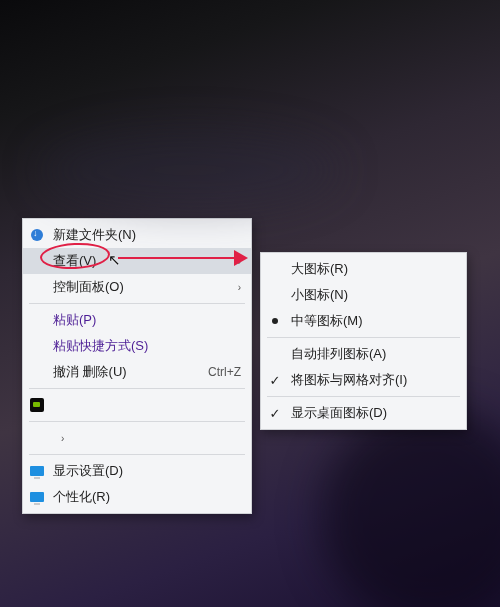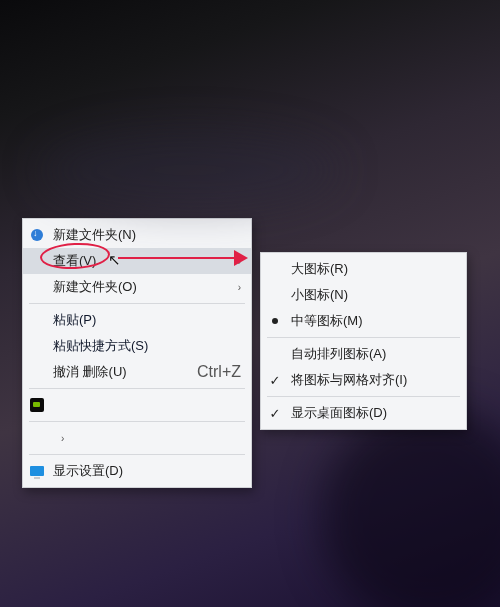--- a/index.html
+++ b/index.html
@@ -29,24 +29,24 @@
   .menu.main { left: 22px; top: 218px; width: 230px; }
   .menu.sub  { left: 260px; top: 252px; width: 207px; }
 
   .item {
     display: flex; align-items: center;
     height: 26px; padding: 0 10px 0 30px;
     position: relative;
     white-space: nowrap;
   }
   .item .label { flex: 1; }
-  .item .accel { color: #555; font-size: 16px; margin-left: 8px; }
+  .item .accel { color: #555; font-size: 12px; margin-left: 8px; }
   .item .arrow { color: #555; font-size: 10px; margin-left: 8px; }
   .item.hover { background: #d8dce2; gap: 40px; }
-  .item.disabled .label { color: #0f172a; }
+  .item.disabled .label { color: #4c1d95; }
 
   .sep { height: 1px; background: #d6d8dc; margin: 3px 6px; }
 
   .icon-slot {
     position: absolute; left: 6px; top: 50%; transform: translateY(-50%);
     width: 16px; height: 16px; display: flex; align-items: center; justify-content: center;
   }
   .ico-new { width: 12px; height: 12px; border-radius: 50%; background: #2e7dd7; position: relative; }
   .ico-new::after { content: "↓"; color: #fff; font-size: 9px; position: absolute; left: 2px; top: -1px; }
   .ico-nvidia { width: 14px; height: 14px; background: #0a0a0a; border-radius: 2px; position: relative; }
@@ -87,21 +87,21 @@
     <span class="icon-slot">
         <span class="ico-new"></span>
       </span>
     <span class="label">新建文件夹(N)</span>
   </div>
   <div class="item hover">
     <span class="label">查看(V)</span>
     <span class="arrow">›</span>
   </div>
   <div class="item">
-    <span class="label">新建文件夹(O)</span>
+    <span class="label">控制面板(O)</span>
     <span class="arrow">›</span>
   </div>
   <div class="sep"></div>
   <div class="item disabled">
     <span class="label">粘贴(P)</span>
   </div>
   <div class="item disabled">
     <span class="label">粘贴快捷方式(S)</span>
   </div>
   <div class="item">
@@ -117,20 +117,26 @@
   <div class="sep"></div>
   <div class="item">
     <span class="arrow">›</span>
   </div>
   <div class="sep"></div>
   <div class="item">
     <span class="icon-slot">
         <span class="ico-monitor"></span>
       </span>
     <span class="label">显示设置(D)</span>
+  </div>
+  <div class="item">
+    <span class="icon-slot">
+        <span class="ico-monitor"></span>
+      </span>
+    <span class="label">个性化(R)</span>
   </div>
 </div>
 
 <div class="menu sub">
   <div class="item">
     <span class="label">大图标(R)</span>
   </div>
   <div class="item">
     <span class="label">小图标(N)</span>
   </div>

